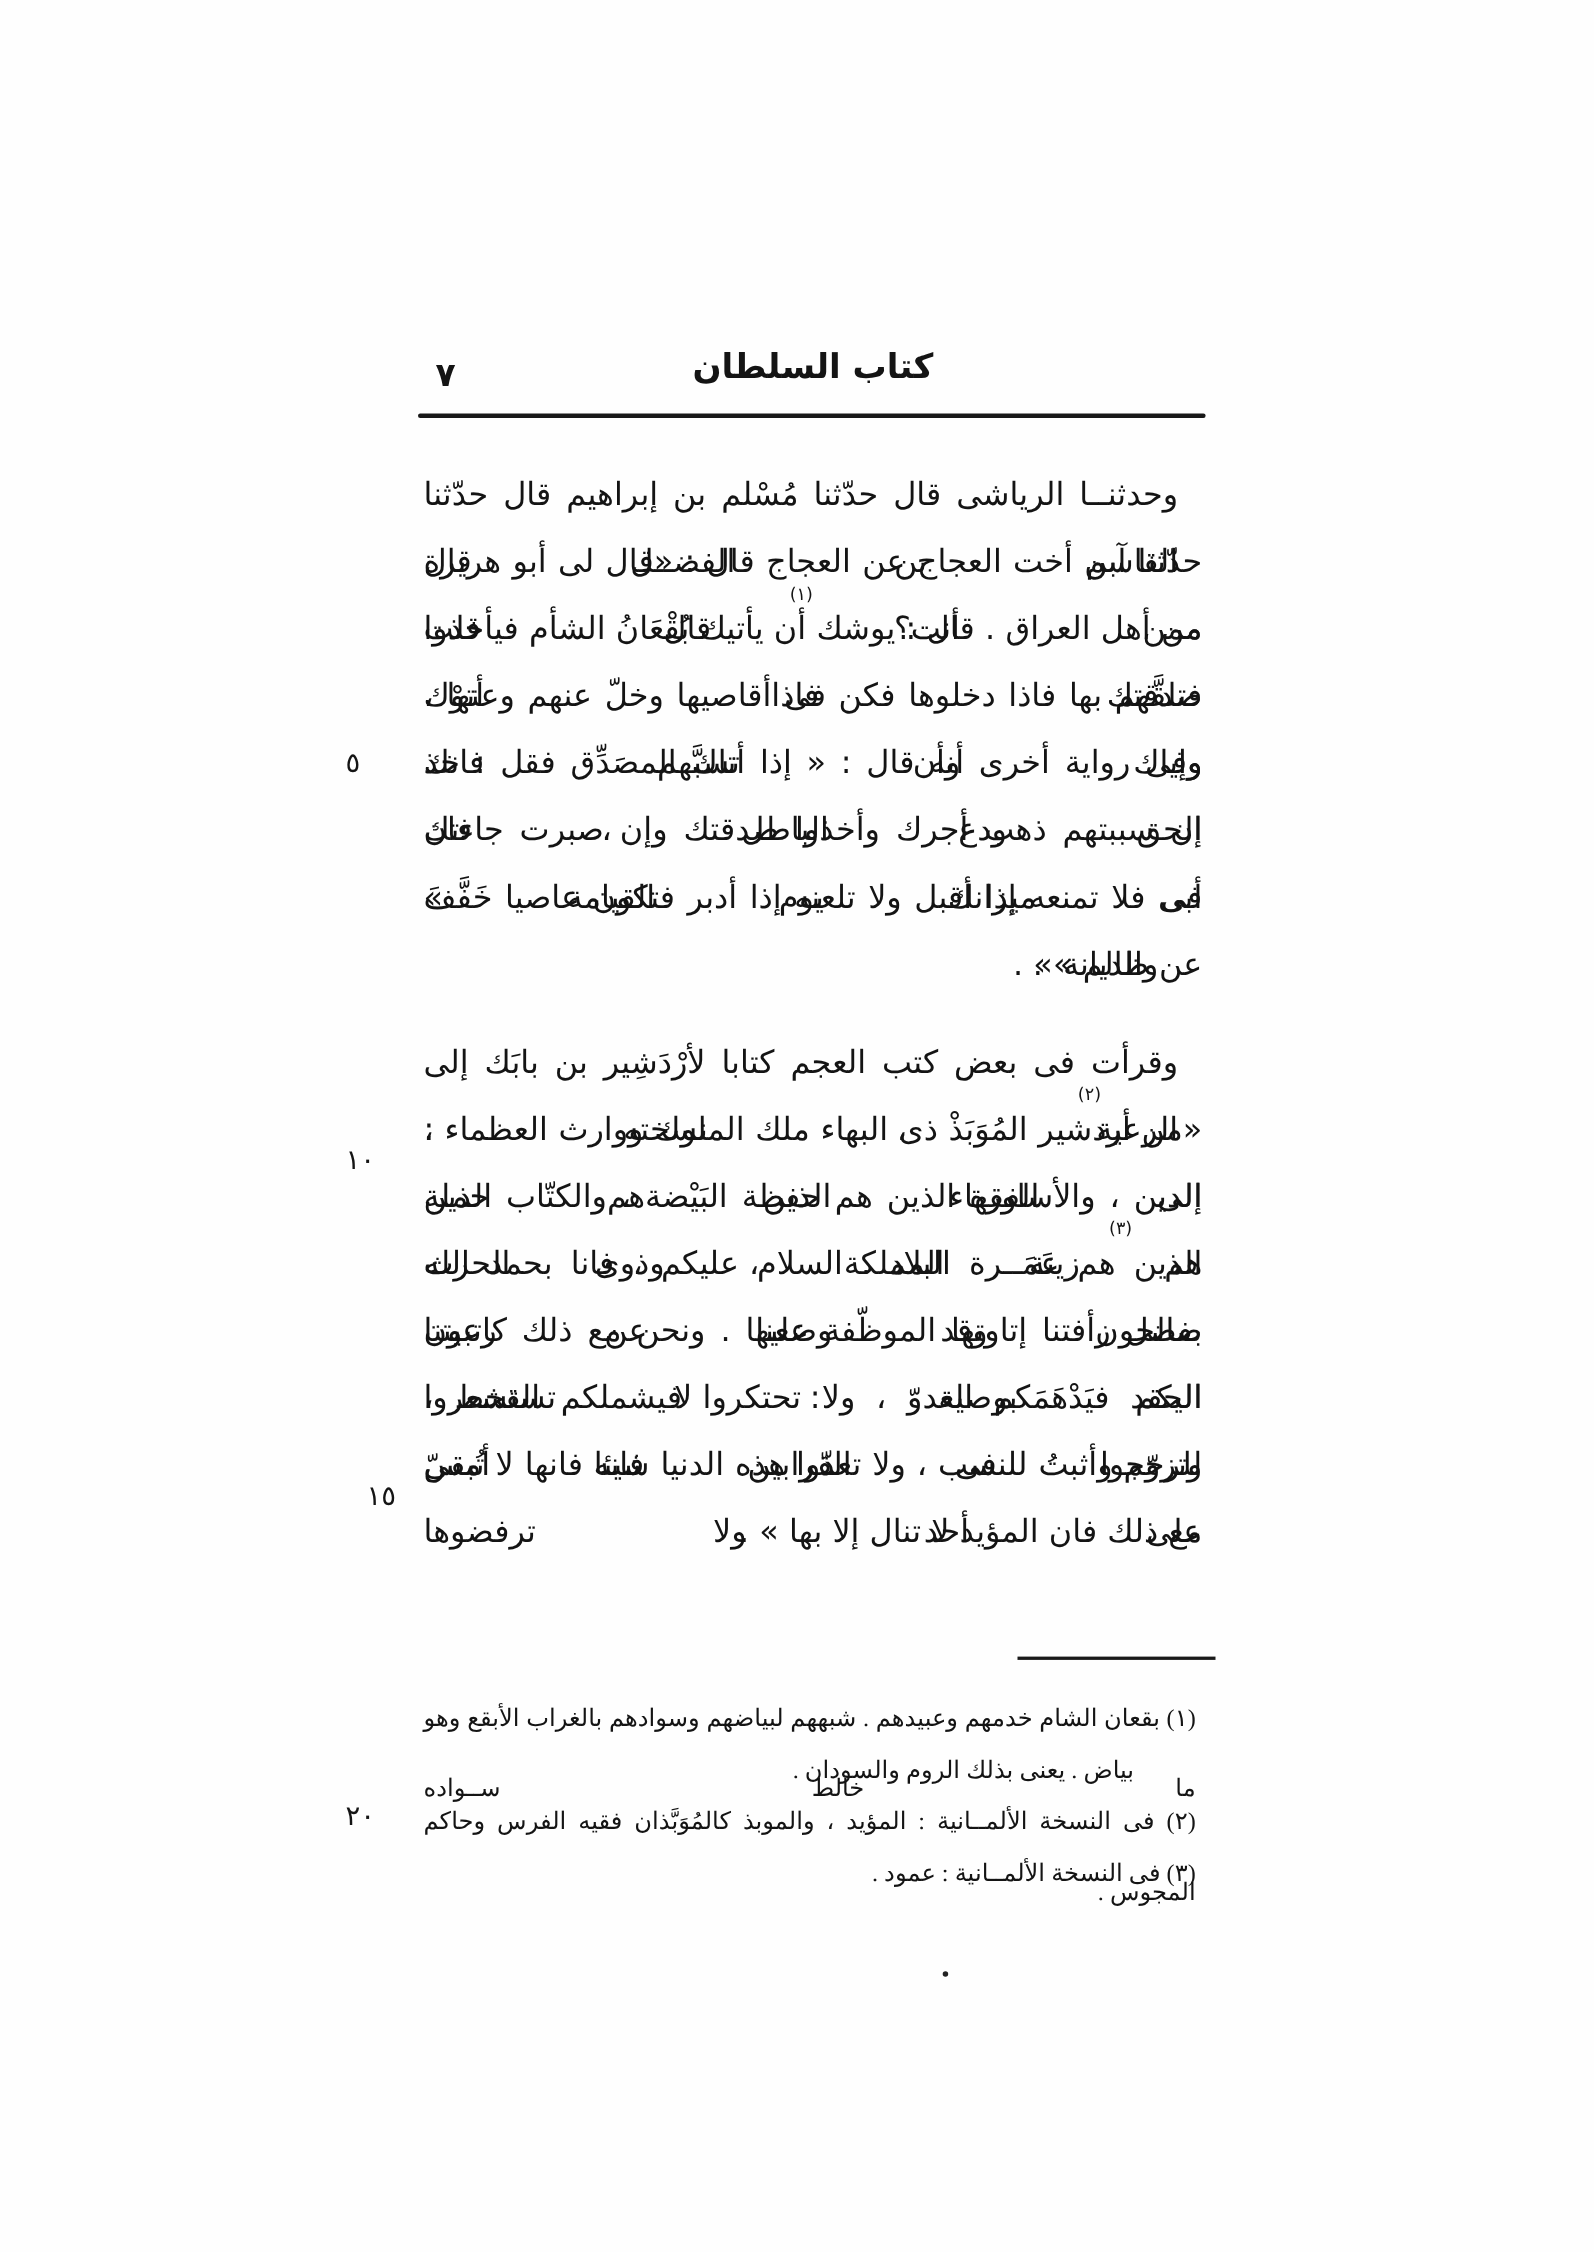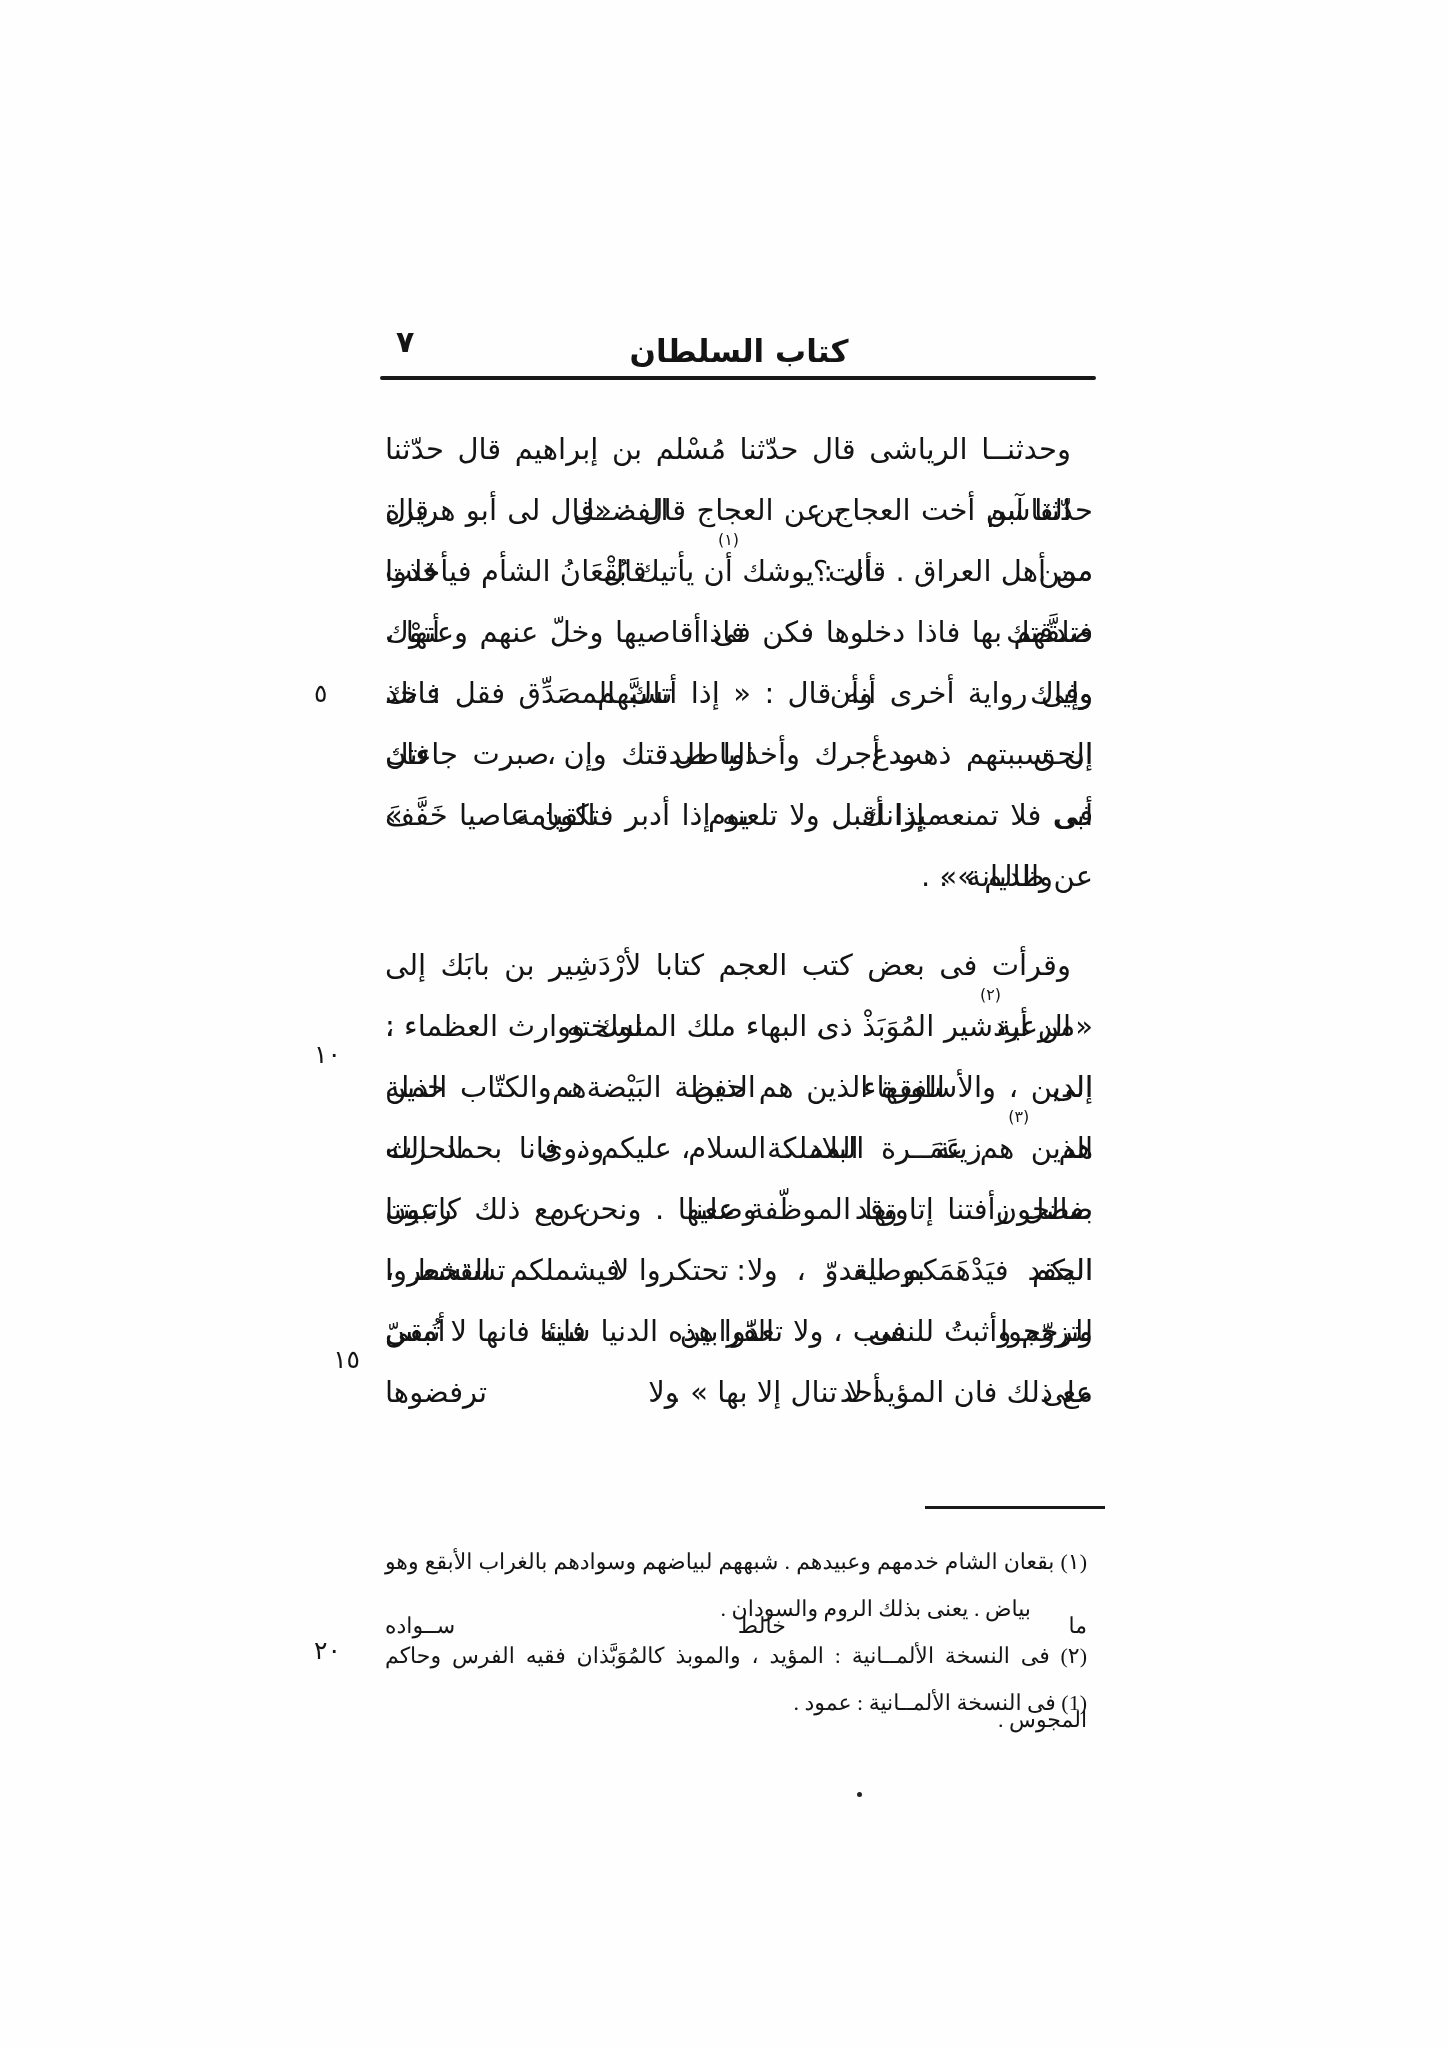--- a/index.html
+++ b/index.html
@@ -13,21 +13,20 @@
   }
   
   .page-number{
     position:absolute;left:396px;top:324px;
     font-size:30px;font-weight:bold;direction:rtl;
   }
   .header-title{
     position:absolute;left:385px;top:316px;width:708px;
     text-align:center;font-size:31px;font-weight:bold;direction:rtl;
     letter-spacing:-1px;
-    margin-top:17px;
   }
   .header-rule{
     position:absolute;left:380px;top:376px;width:716px;height:4px;
     background:#181818;border-radius:2px;
   }
   
   .main-text{
     position:absolute;left:385px;top:419px;width:708px;
     direction:rtl;font-size:29px;
   }
@@ -122,18 +121,18 @@
     <div class="tline">الحقد فيَدْهَمَكم العدوّ ، ولا تحتكروا فيشملكم القحط ، وتزوّجوا فى القرابين فانه أمسّ</div>
     <div class="tline">للرحم وأثبتُ للنسب ، ولا تعدّوا هذه الدنيا شيئا فانها لا تُبقى على أحد ولا ترفضوها</div>
     <div class="tline endline">مع ذلك فان المؤيد لا تنال إلا بها » .</div>
   </div>
 
   <div class="footnote-separator"></div>
   <div class="footnotes">
     <div class="fline justify-full">(١) بقعان الشام خدمهم وعبيدهم . شبههم لبياضهم وسوادهم بالغراب الأبقع وهو ما خالط ســواده</div>
     <div class="fline cont">بياض . يعنى بذلك الروم والسودان .</div>
     <div class="fline">(٢) فى النسخة الألمــانية : المؤيد ، والموبذ كالمُوَبَّذان فقيه الفرس وحاكم المجوس .</div>
-    <div class="fline">(1) فى النسخة الألمــانية : عمود .</div>
+    <div class="fline">(٣) فى النسخة الألمــانية : عمود .</div>
   </div>
 
   <div class="stray-dot"></div>
 
 </div>
 
 </body></html>

